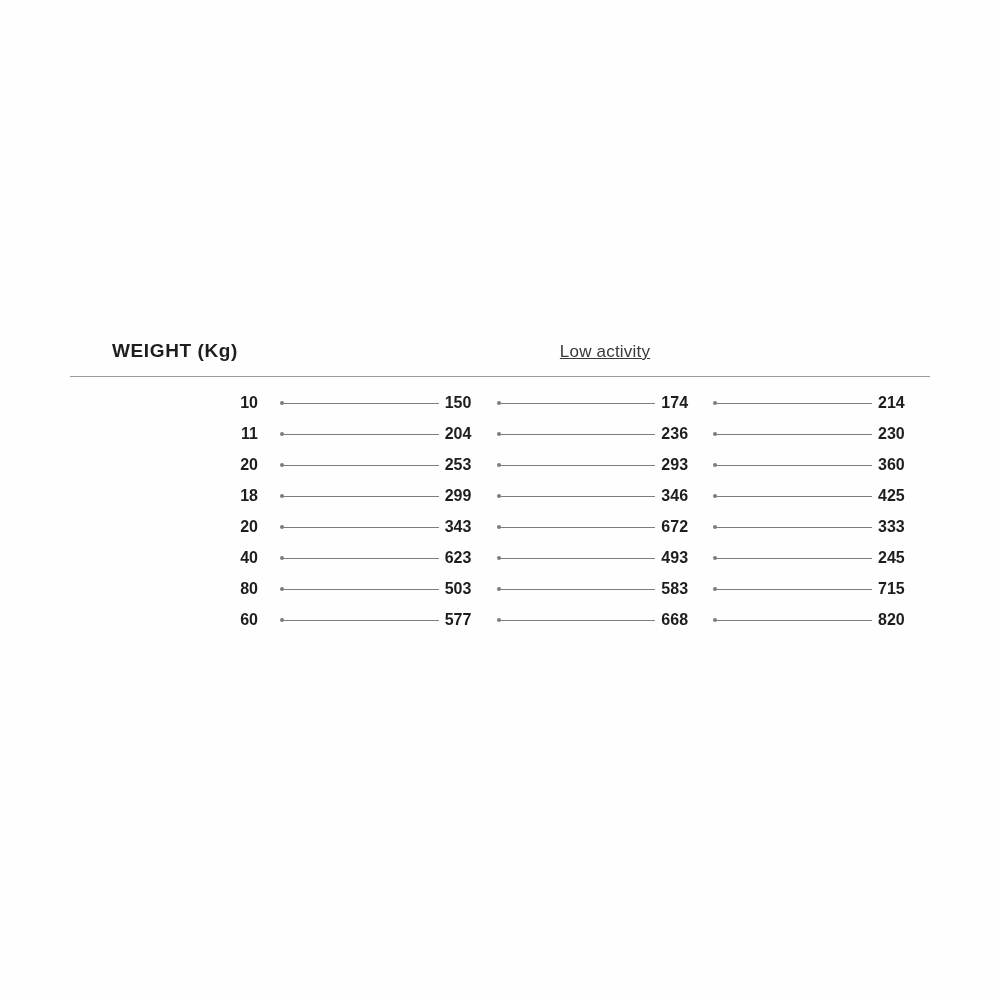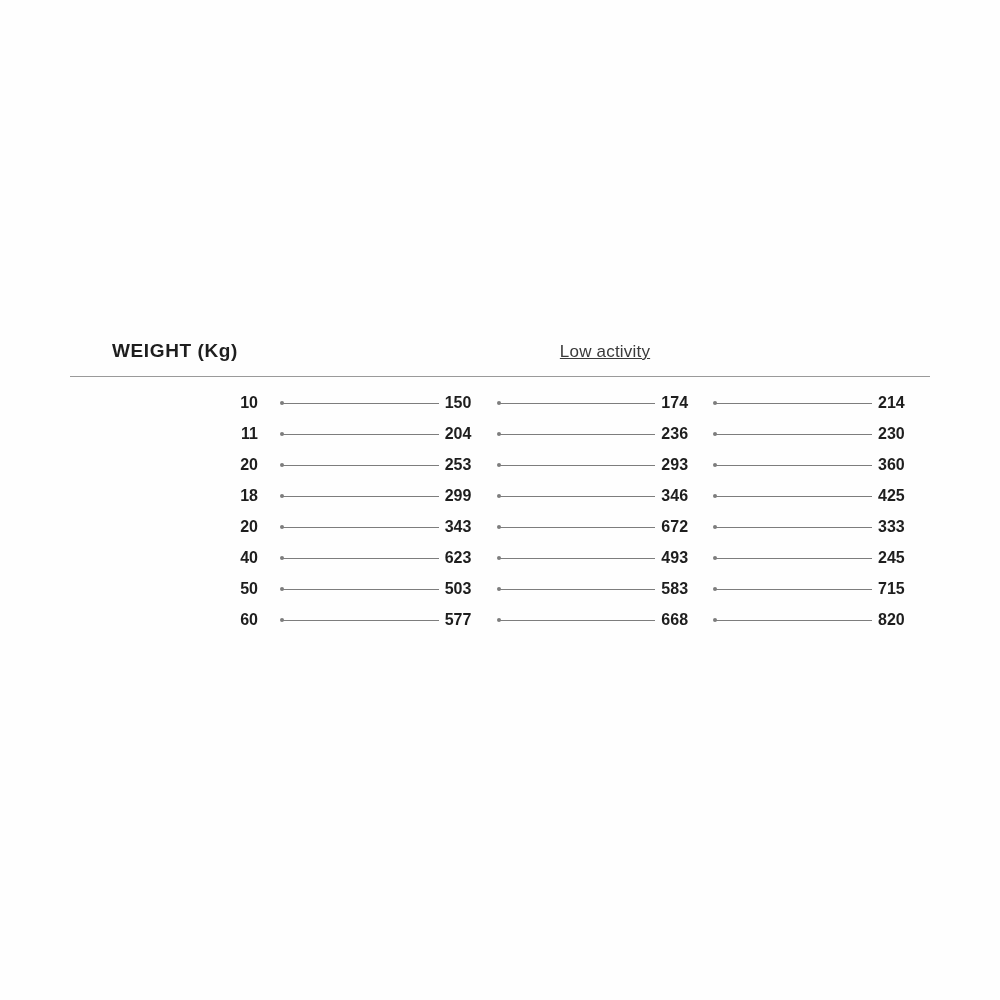--- a/index.html
+++ b/index.html
@@ -341,21 +341,21 @@
               <span class="dot-left"></span>
               <span class="line"></span>
               <span class="arrow"></span>
             </div>
           <span class="val">245</span>
         </div>
       </div>
 
       <div class="row">
         <div class="cell-weight">
-          <span class="val">50</span>
+          <span class="val">80</span>
         </div>
         <div class="cell-val">
           <div class="connector">
               <span class="dot-left"></span>
               <span class="line"></span>
               <span class="arrow"></span>
             </div>
           <span class="val">503</span>
         </div>
         <div class="cell-val">

